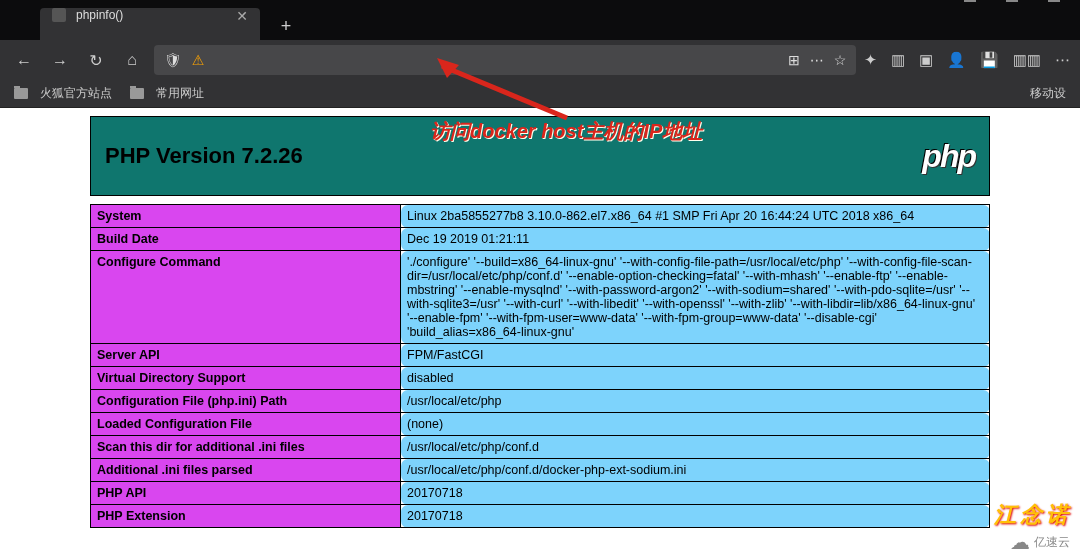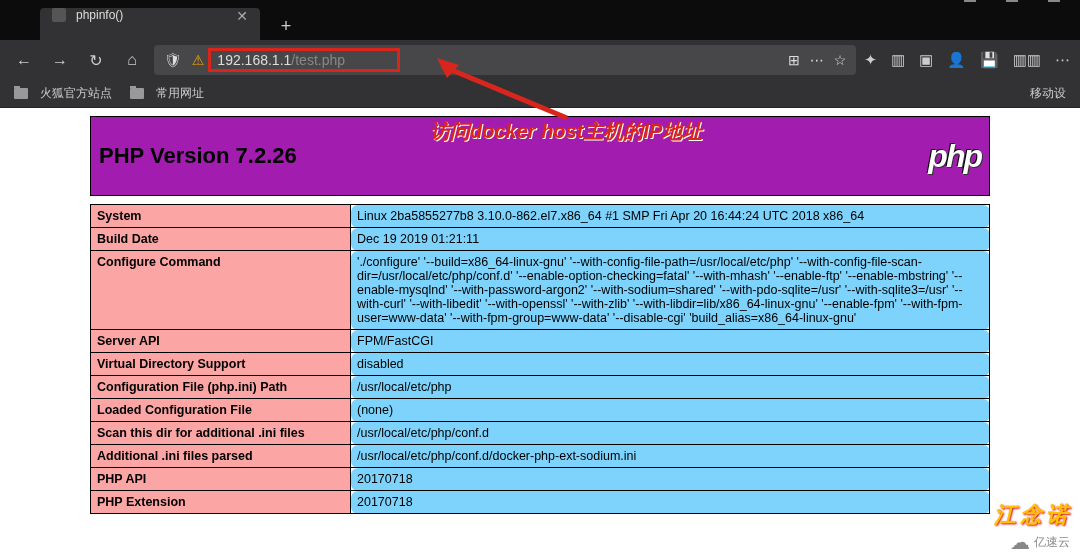--- a/index.html
+++ b/index.html
@@ -24,33 +24,33 @@
 .right-icons span { font-size: 15px; }
 
 .bookmarkbar { height: 28px; background: #323234; border-bottom: 1px solid #222; display: flex; align-items: center; padding: 0 14px; gap: 18px; color: #ccc; font-size: 12px; }
 .bm-item { display: flex; align-items: center; gap: 12px; }
 .folder { width: 14px; height: 11px; background: #999; border-radius: 1px; position: relative; }
 .folder::before { content: ""; position: absolute; top: -2px; left: 0; width: 6px; height: 2px; background: #999; }
 .bm-right { margin-left: auto; }
 
 .content { background: #fff; height: calc(100% - 108px); overflow: hidden; padding-top: 8px; }
 
-.php-header { width: 900px; margin: 0 auto; background: #a21caf; border: 1px solid #000; padding: 8px 8px; display: flex; align-items: center; height: 80px; }
+.php-header { width: 900px; margin: 0 auto; background: #0f766e; border: 1px solid #000; padding: 8px 14px; display: flex; align-items: center; height: 80px; }
 .php-title { font-size: 22px; font-weight: bold; font-family: Arial; color: #000; }
 .php-logo { margin-left: auto; font-size: 32px; font-weight: bold; font-style: italic; color: #fff; text-shadow: -1px -1px 0 #000, 1px 1px 0 #333; letter-spacing: -2px; }
 
 .annotation-layer { position: absolute; left: 300px; top: 118px; pointer-events: none; z-index: 5; }
 .anno-text { font-size: 20px; font-weight: bold; font-style: italic; color: #d9261c; text-shadow: 1px 1px 0 #ffe; font-family: "Microsoft YaHei", sans-serif; line-height: 1.3; }
 .arrow { position: absolute; left: 437px; top: 58px; width: 200px; height: 80px; z-index: 6; pointer-events: none; }
 .arrow-line { stroke: #d9261c; stroke-width: 5; fill: none; }
 .arrow-head { fill: #d9261c; }
 
 .info-table { width: 900px; margin: 8px auto 0; border-collapse: collapse; font-size: 12.5px; font-family: Arial; }
 .info-table td { border: 1px solid #000; padding: 4px 6px; vertical-align: top; }
-.info-table td.k { background: #fca5a5; font-weight: bold; width: 260px; }
+.info-table td.k { background: #d946ef; font-weight: bold; width: 310px; }
 .info-table td.v { background: #7dd3fc; border-radius: 7px; }
 
 .watermark { position: absolute; right: 8px; bottom: 30px; font-size: 22px; font-weight: bold; font-style: italic; color: #ffc107; text-shadow: 1px 1px 2px #d00; font-family: "KaiTi", serif; z-index: 10; letter-spacing: 4px; }
 .cloud-badge { position: absolute; right: 10px; bottom: 6px; font-size: 12px; color: #888; z-index: 10; display: flex; align-items: center; gap: 4px; }
 .cloud-badge .cld { font-size: 20px; }
 </style>
 </head>
 <body>
 
 <div class="titlebar">
@@ -71,23 +71,20 @@
 </div>
 
 <div class="navbar">
   <div class="nav-ico">←</div>
   <div class="nav-ico">→</div>
   <div class="nav-ico">↻</div>
   <div class="nav-ico">⌂</div>
   <div class="urlbar">
     <span>🛡</span>
     <span style="color:#ffa500">⚠</span>
-    <span class="url-highlight">
-      <span>192.168.1.1</span><span class="url-inactive">/test.php</span>
-    </span>
     <span style="margin-left:auto">⊞</span>
     <span>⋯</span>
     <span>☆</span>
   </div>
   <div class="right-icons">
     <span>✦</span>
     <span>▥</span>
     <span>▣</span>
     <span>👤</span>
     <span>💾</span>

